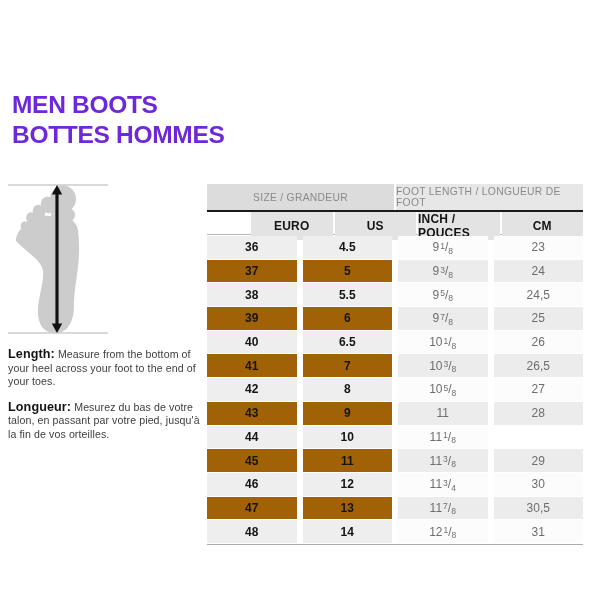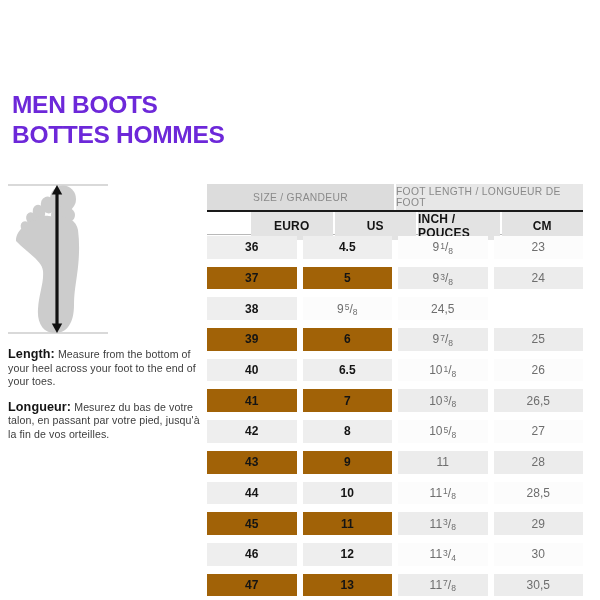--- a/index.html
+++ b/index.html
@@ -38,21 +38,21 @@
   .group-cell.left  { background: #dcdcdc; }
   .group-cell.right { background: #e7e7e7; }
   .black-rule { height: 2px; background: #1a1a1a; }
   .col-header { display: grid; grid-template-columns: repeat(4, 1fr); column-gap: 2px; height: 22px; margin-top: 0px; padding-left: 44px; }
   .col-cell {
     background: #e3e3e3; display: flex; align-items: center; justify-content: center;
     font-size: 12px; font-weight: 800; color: #141414; letter-spacing: 0.2px;
   }
   .header-rule { height: 1px; background: #b9b9b9; }
   .rows { margin-top: 1px; }
-  .trow { display: grid; grid-template-columns: repeat(4, 1fr); column-gap: 6px; height: 22.7px; margin-bottom: 8px; }
+  .trow { display: grid; grid-template-columns: repeat(4, 1fr); column-gap: 6px; height: 22.7px; margin-bottom: 1px; }
   .tcell { display: flex; align-items: center; justify-content: center; font-size: 12px; }
   .c-size { font-weight: 800; color: #141414; }
   .c-len  { font-weight: 400; color: #6e6e6e; }
   .trow.odd  .c-size { background: #eeeeee; }
   .trow.even .c-size { background: #a16207; }
   .trow.odd  .c-len  { background: #fcfcfc; }
   .trow.even .c-len  { background: #ececec; }
   .bottom-rule { height: 1px; background: #ababab; }
   .tcell sup { font-size: 8.5px; line-height: 0; position: relative; top: -1.5px; margin-left: 1px; }
   .tcell sub { font-size: 8.5px; line-height: 0; position: relative; top: 3.5px; }
@@ -126,20 +126,21 @@
           <div class="tcell c-len">23</div>
         </div>
         <div class="trow even">
           <div class="tcell c-size">37</div>
           <div class="tcell c-size">5</div>
           <div class="tcell c-len">9 <sup>3</sup>/<sub>8</sub></div>
           <div class="tcell c-len">24</div>
         </div>
         <div class="trow odd">
           <div class="tcell c-size">38</div>
+          <div class="tcell c-size">5.5</div>
           <div class="tcell c-len">9 <sup>5</sup>/<sub>8</sub></div>
           <div class="tcell c-len">24,5</div>
         </div>
         <div class="trow even">
           <div class="tcell c-size">39</div>
           <div class="tcell c-size">6</div>
           <div class="tcell c-len">9 <sup>7</sup>/<sub>8</sub></div>
           <div class="tcell c-len">25</div>
         </div>
         <div class="trow odd">
@@ -163,21 +164,20 @@
         <div class="trow even">
           <div class="tcell c-size">43</div>
           <div class="tcell c-size">9</div>
           <div class="tcell c-len">11</div>
           <div class="tcell c-len">28</div>
         </div>
         <div class="trow odd">
           <div class="tcell c-size">44</div>
           <div class="tcell c-size">10</div>
           <div class="tcell c-len">11 <sup>1</sup>/<sub>8</sub></div>
-          <div class="tcell c-len">28,5</div>
         </div>
         <div class="trow even">
           <div class="tcell c-size">45</div>
           <div class="tcell c-size">11</div>
           <div class="tcell c-len">11 <sup>3</sup>/<sub>8</sub></div>
           <div class="tcell c-len">29</div>
         </div>
         <div class="trow odd">
           <div class="tcell c-size">46</div>
           <div class="tcell c-size">12</div>

